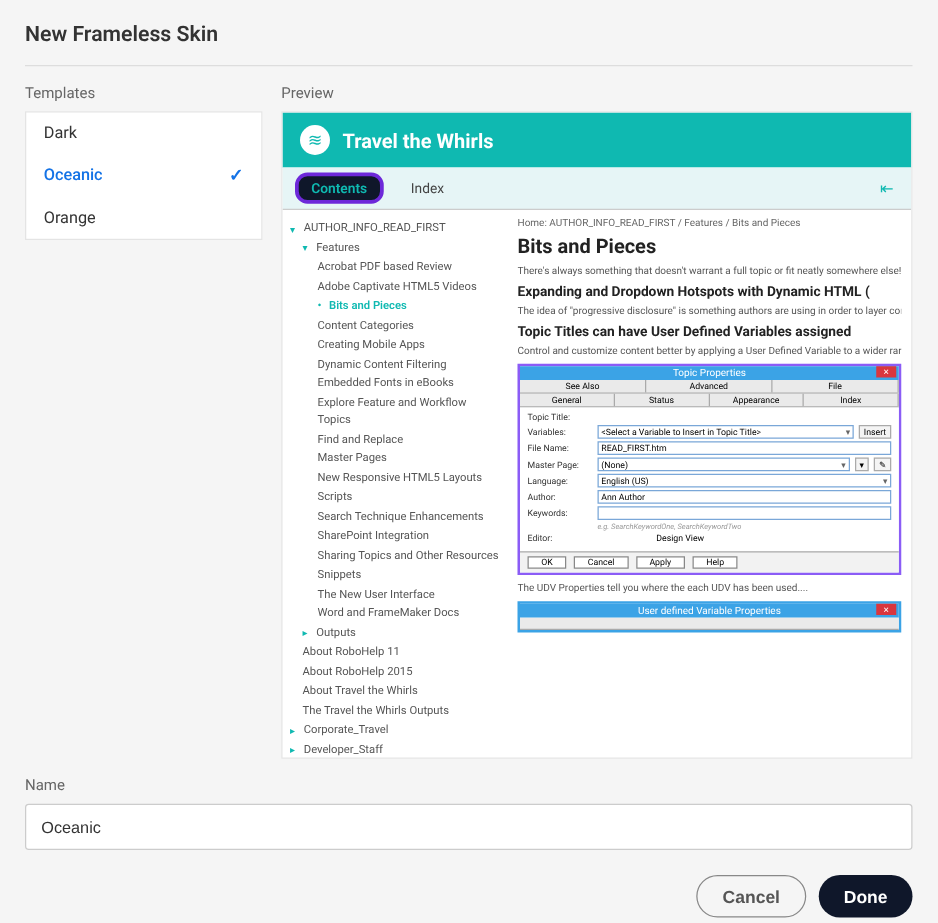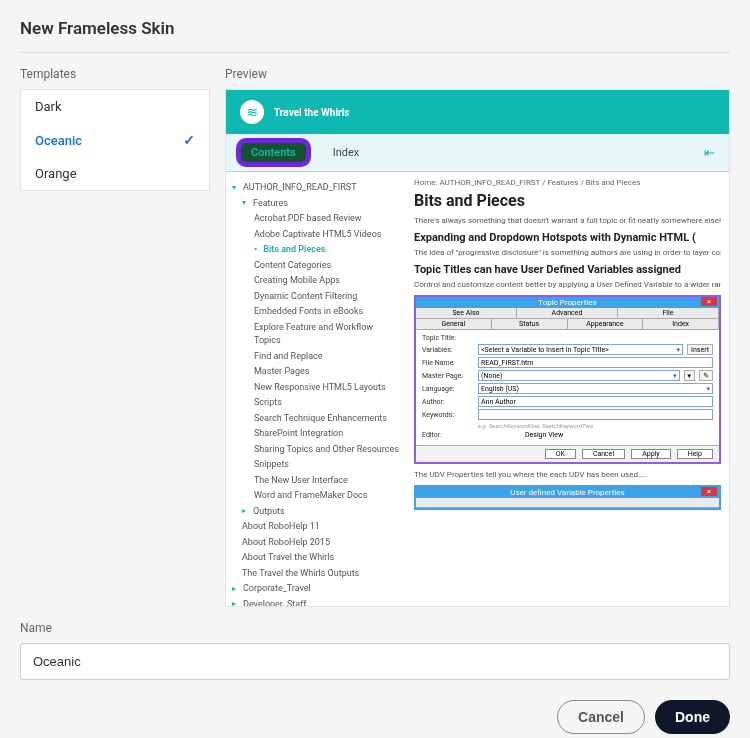--- a/index.html
+++ b/index.html
@@ -11,24 +11,24 @@
   .col-label { font-size: 12px; color: #666; margin-bottom: 8px; }
   .template-list { background: #fff; border: 1px solid #e4e4e4; }
   .template-item { display: flex; align-items: center; justify-content: space-between; padding: 9px 14px; font-size: 13px; color: #333; cursor: pointer; }
   .template-item.selected { color: #1473e6; font-weight: 500; }
   .check-icon { color: #1473e6; font-size: 14px; font-weight: bold; }
   .col-preview { flex: 1; min-width: 0; }
   .preview-frame { background: #fff; border: 1px solid #e4e4e4; height: 518px; overflow: hidden; position: relative; }
   
   .pv-header { background: #0fb9b1; color: #fff; padding: 10px 14px; display: flex; align-items: center; gap: 10px; }
   .pv-logo { width: 24px; height: 24px; border-radius: 50%; background: #fff; color: #0fb9b1; display: flex; align-items: center; justify-content: center; font-size: 14px; }
-  .pv-title { font-weight: 700; font-size: 10px; }
+  .pv-title { font-weight: 700; font-size: 16px; }
   .pv-tabs { background: #e6f5f6; border-bottom: 1px solid #ccc; padding: 4px 10px; display: flex; align-items: center; gap: 12px; position: relative; }
   .pv-tab { font-size: 11px; padding: 3px 10px; border-radius: 10px; color: #444; }
-  .pv-tab.selected { background: #14532d; color: #0fb9b1; font-weight: 600; border: 5px solid #6d28d9; }
+  .pv-tab.selected { background: #0f172a; color: #0fb9b1; font-weight: 600; border: 3px solid #6d28d9; }
   .pv-collapse { position: absolute; right: 14px; color: #0fb9b1; font-size: 13px; }
   .pv-body { display: flex; height: 450px; }
   .pv-toc { width: 180px; flex-shrink: 0; padding: 8px 6px; overflow: hidden; font-size: 9px; line-height: 1.5; color: #555; }
   .pv-toc .node { display: flex; align-items: center; gap: 3px; padding: 1px 0; }
   .pv-toc .node .caret { color: #0fb9b1; font-size: 8px; width: 8px; display: inline-block; }
   .pv-toc .node.lv0 { padding-left: 0; }
   .pv-toc .node.lv1 { padding-left: 10px; }
   .pv-toc .node.lv2 { padding-left: 22px; }
   .pv-toc .node.active { color: #0fb9b1; font-weight: 600; }
   .pv-toc .node.active::before { content: "•"; color: #0fb9b1; margin-right: 3px; }
@@ -42,21 +42,21 @@
   .pv-imgbox .bar .x { position: absolute; right: 2px; top: 0; background: #d9363e; color: #fff; width: 16px; text-align: center; }
   .pv-imgbox .tabs { display: flex; background: #eaeaea; border-bottom: 1px solid #aaa; }
   .pv-imgbox .tabs span { flex: 1; text-align: center; padding: 1px 0; border-right: 1px solid #aaa; font-size: 7px; white-space: nowrap; }
   .pv-form { padding: 4px 6px; background: #fff; }
   .pv-form-row { display: flex; align-items: center; gap: 4px; margin-bottom: 2px; }
   .pv-form-row .lbl { width: 52px; font-size: 7px; color: #333; }
   .pv-form-row .inp { flex: 1; border: 1px solid #7aa7d8; height: 11px; font-size: 7px; padding: 0 2px; display: flex; align-items: center; background: #fff; }
   .pv-form-row .sel::after { content: "▾"; margin-left: auto; font-size: 7px; color: #666; }
   .pv-form-row .btn-sm { border: 1px solid #aaa; font-size: 7px; padding: 0 3px; height: 11px; display: flex; align-items: center; background: #f4f4f4; }
   .pv-form-row .hint { font-size: 6px; color: #999; font-style: italic; }
-  .pv-form-btns { display: flex; justify-content: flex-end; gap: 6px; padding: 3px 6px; border-top: 1px solid #aaa; background: #f2f2f2; }
+  .pv-form-btns { display: flex; justify-content: flex-start; gap: 6px; padding: 3px 6px; border-top: 1px solid #aaa; background: #f2f2f2; }
   .pv-form-btns span { border: 1px solid #888; font-size: 7px; padding: 0 10px; background: #fff; }
   .pv-imgbox2 { border: 2px solid #3ba3e6; margin-top: 6px; font-size: 8px; }
   
   .name-section { margin-top: 14px; }
   .name-input { width: 100%; border: 1px solid #ccc; background: #fff; padding: 10px 12px; font-size: 13px; color: #333; border-radius: 3px; }
   .footer { display: flex; justify-content: flex-end; gap: 10px; margin-top: 20px; }
   .btn { font-size: 14px; font-weight: 600; padding: 8px 20px; border-radius: 18px; cursor: pointer; border: none; }
   .btn-cancel { background: transparent; border: 1.5px solid #888; color: #555; }
   .btn-done { background: #0f172a; color: #fff; }
 </style>

